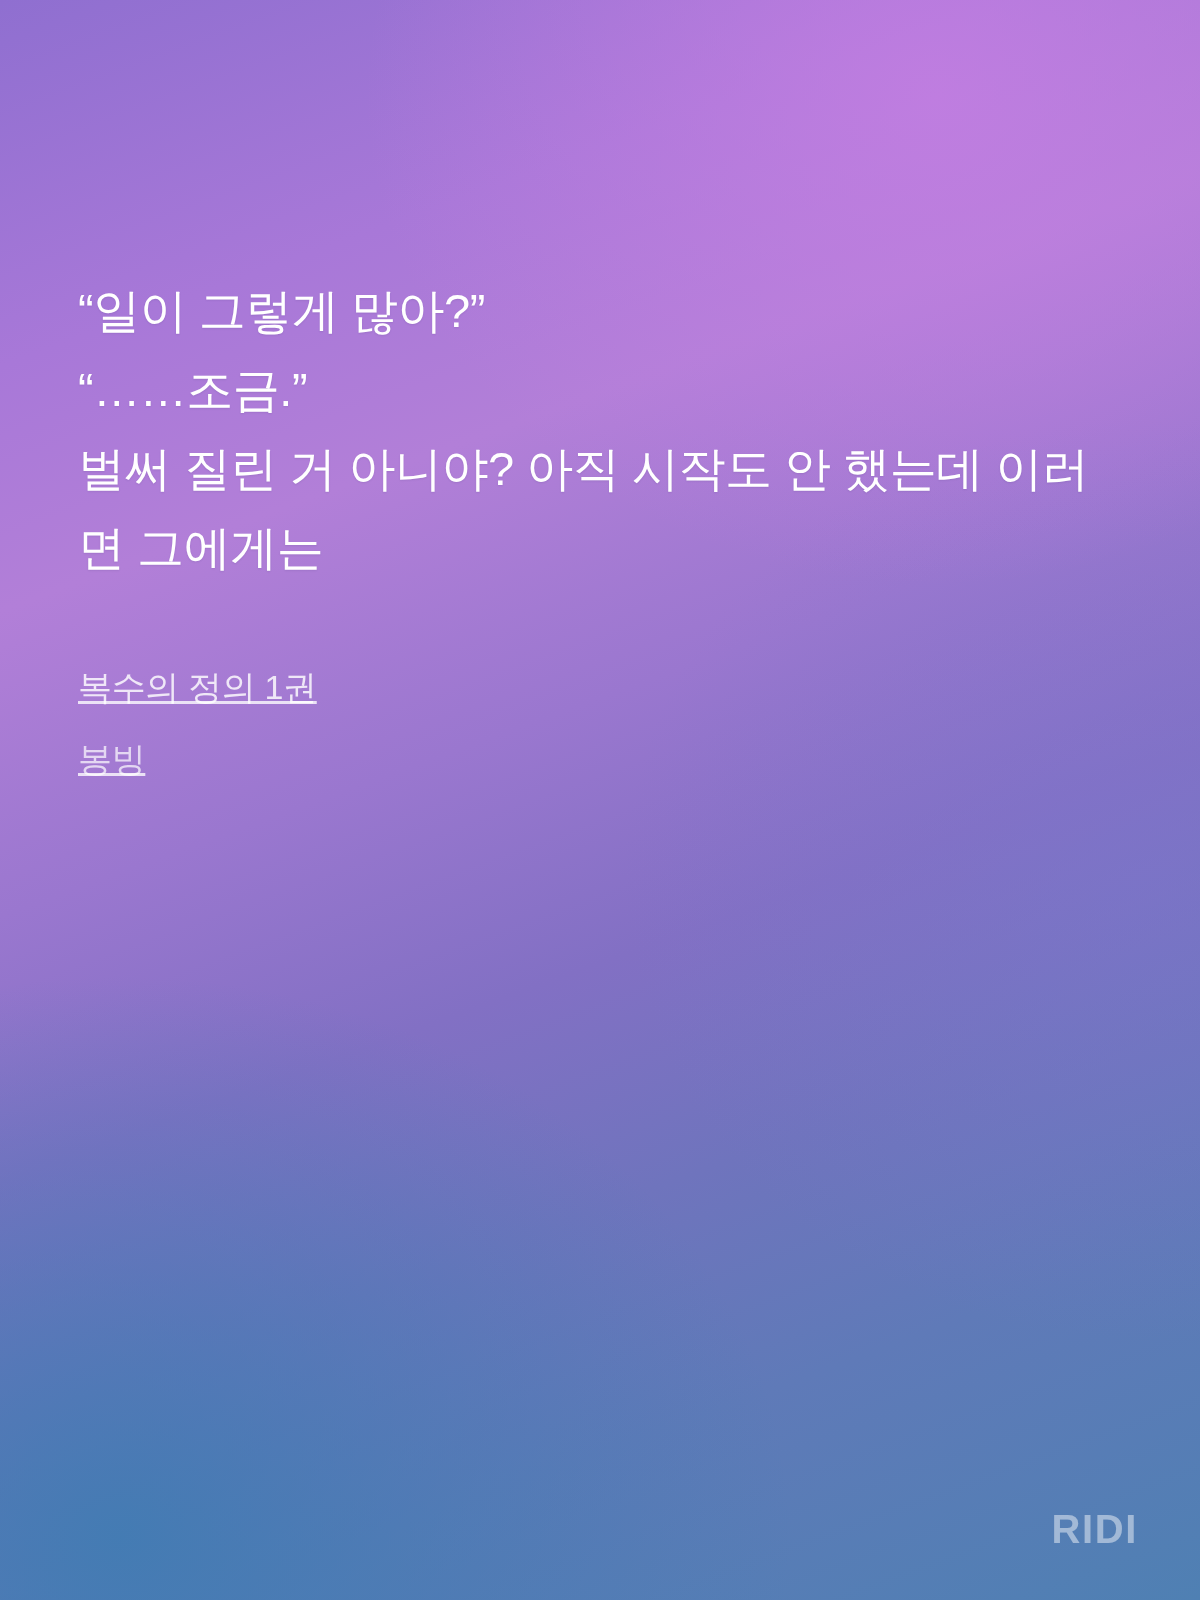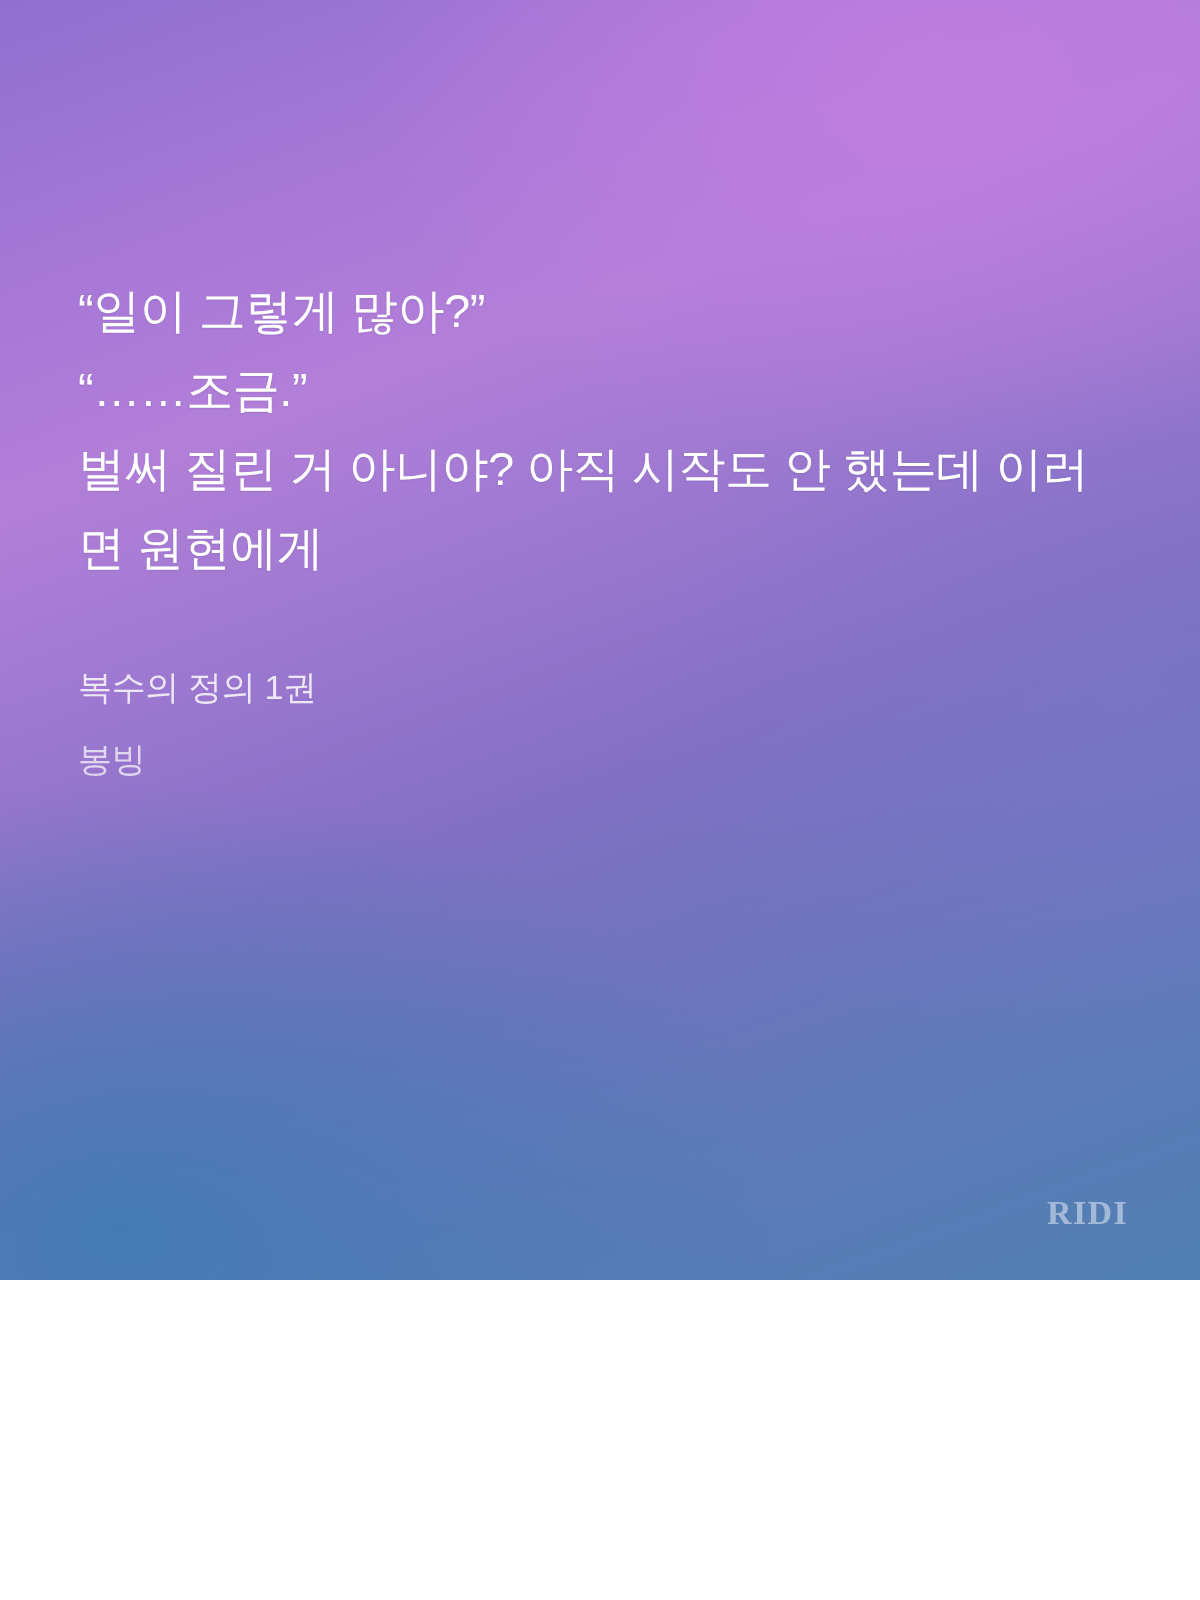--- a/index.html
+++ b/index.html
@@ -8,21 +8,21 @@
   }
   body {
     width: 1200px;
     height: 1600px;
     overflow: hidden;
     font-family: "Liberation Sans", sans-serif;
   }
   .card {
     position: relative;
     width: 1200px;
-    height: 1280px;
+    height: 1600px;
     box-sizing: border-box;
     background:
       linear-gradient(160deg,
         #8f6fd0 0%,
         #a878d8 18%,
         #b27fd8 30%,
         #9a77cf 45%,
         #8270c4 58%,
         #6f74bd 70%,
         #5f7ab8 82%,
@@ -54,50 +54,50 @@
   .quote p {
     margin: 0;
   }
   .meta {
     position: relative;
     margin-top: 72px;
     color: rgba(255,255,255,0.78);
     font-size: 34px;
     line-height: 1.62;
     letter-spacing: -0.01em;
+    text-decoration: underline;
   }
   .meta .book-title {
     margin: 0;
     color: rgba(255,255,255,0.82);
   }
   .meta .author {
     margin: 17px 0 0 0;
     color: rgba(255,255,255,0.70);
   }
   .brand {
     position: absolute;
-    right: 72px;
+    right: 62px;
     bottom: 48px;
-    font-size: 34px;
+    font-size: 40px;
     font-weight: 700;
     letter-spacing: 0.04em;
     color: rgba(255,255,255,0.46);
-    font-family: Liberation Serif, serif;
   }
 </style>
 </head>
 <body>
 
 <div class="card">
   <div class="content">
 
     <div class="quote">
       <p>“일이 그렇게 많아?”</p>
       <p>“……조금.”</p>
-      <p>벌써 질린 거 아니야? 아직 시작도 안 했는데 이러면 원현에게</p>
+      <p>벌써 질린 거 아니야? 아직 시작도 안 했는데 이러면 그에게는</p>
     </div>
 
     <div class="meta">
       <p class="book-title">복수의 정의 1권</p>
       <p class="author">봉빙</p>
     </div>
 
   </div>
 
   <div class="brand">RIDI</div>

